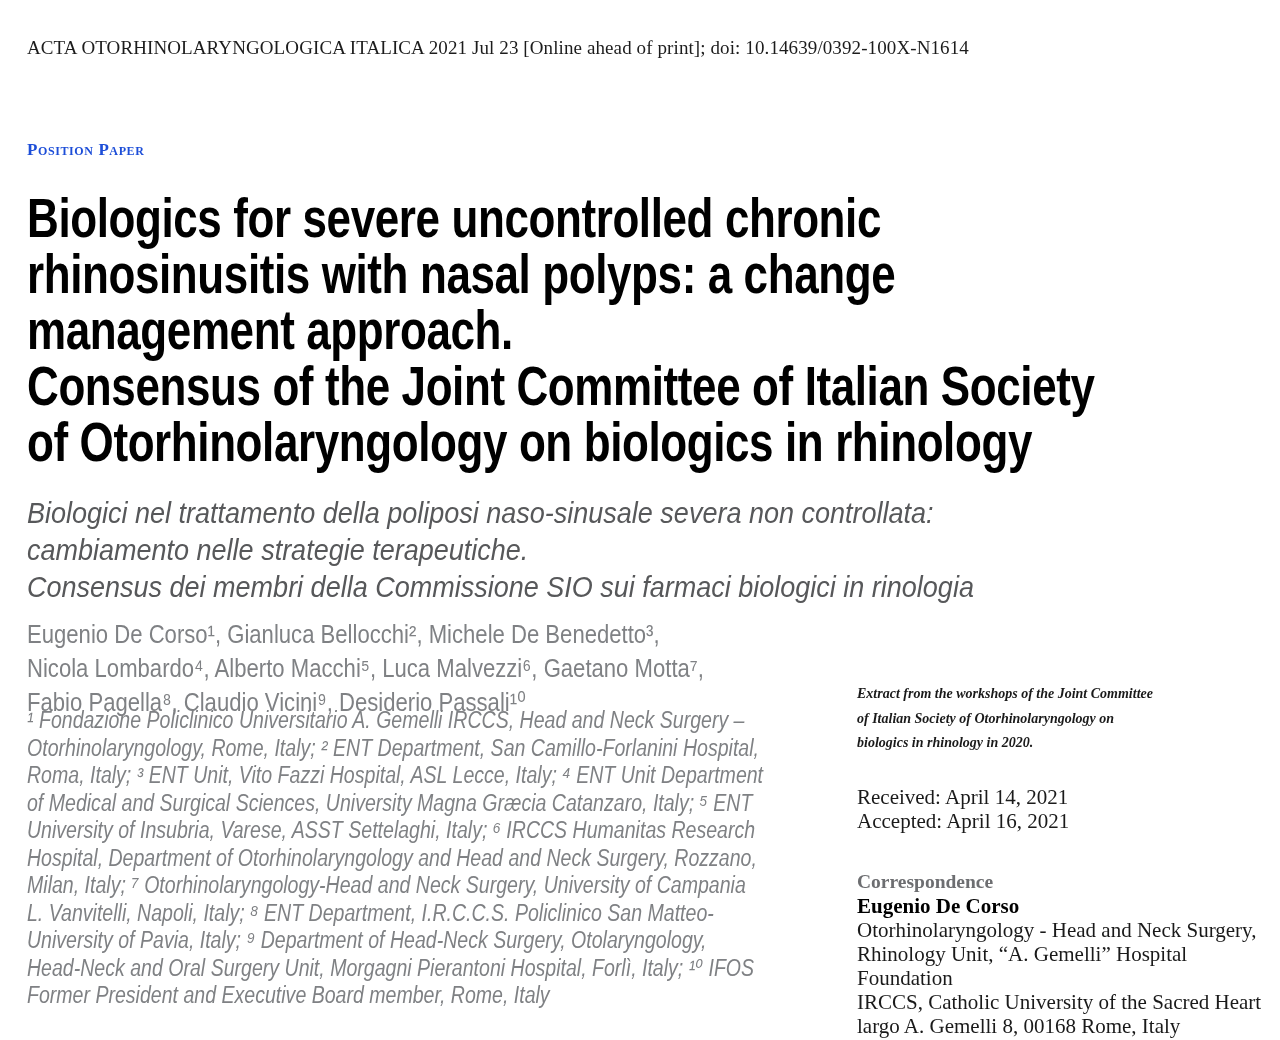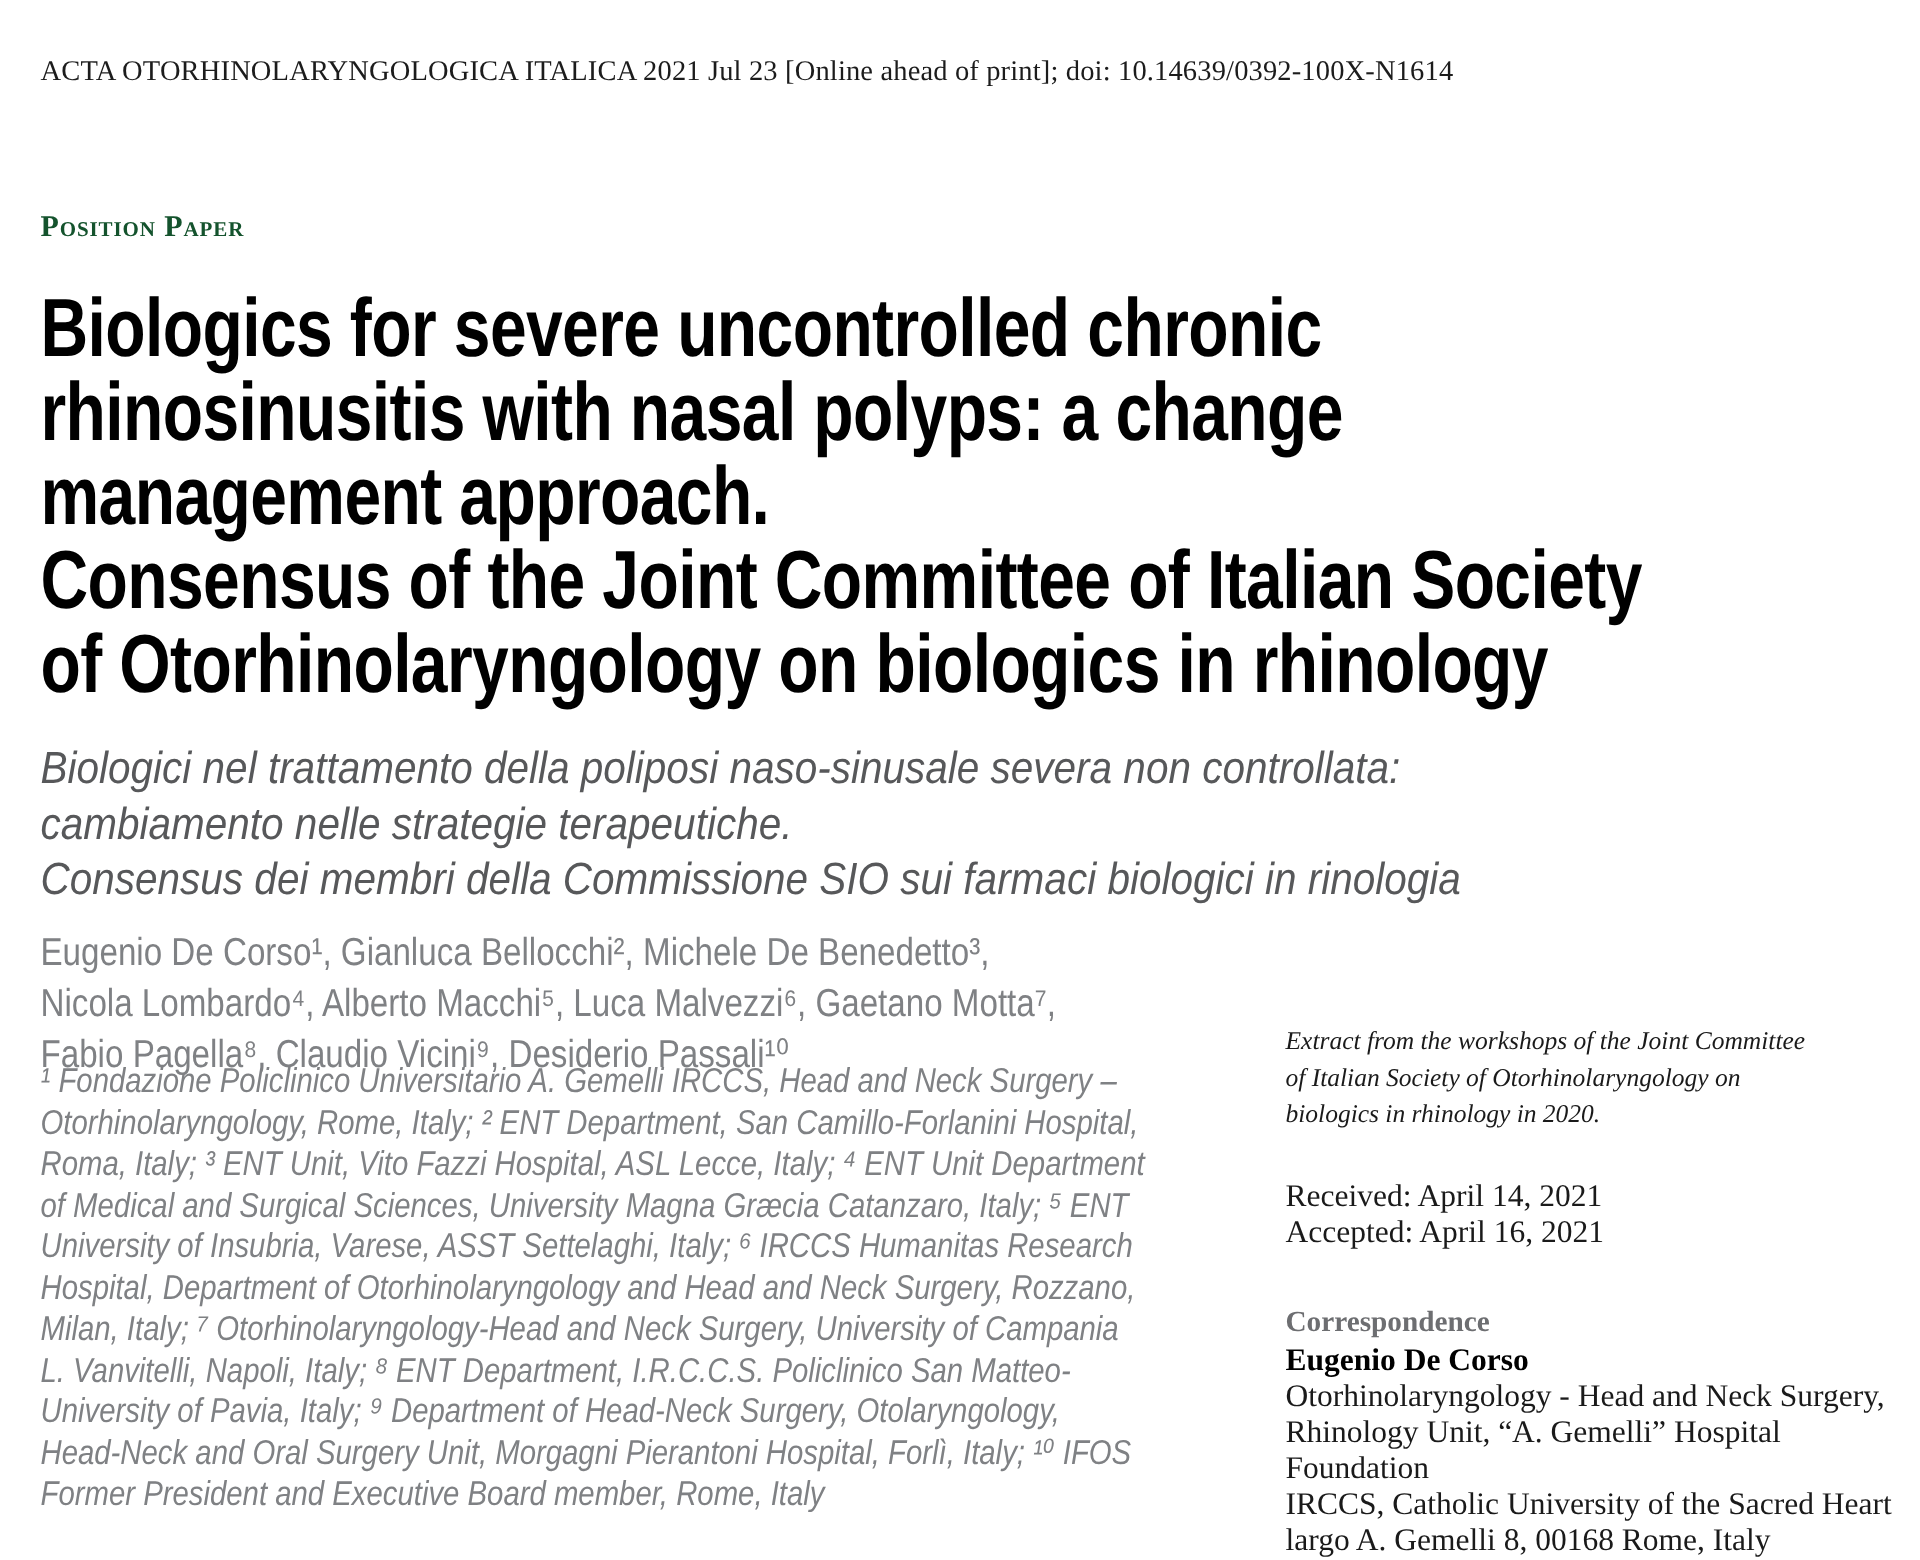--- a/index.html
+++ b/index.html
@@ -17,25 +17,25 @@
     position: absolute;
     left: 27px; top: 37px;
     font-size: 19px;
     letter-spacing: 0.1px;
     color: #1c1c1c;
     white-space: nowrap;
   }
   .section-label {
     position: absolute;
     left: 27px; top: 140px;
-    font-size: 20px;
+    font-size: 17px;
     font-weight: 700;
     font-variant: small-caps;
     letter-spacing: 0.6px;
-    color: #14532d;
+    color: #1d4ed8;
     font-family: Liberation Serif, serif;
   }
   .article-title {
     position: absolute;
     left: 27px; top: 190px;
     width: 1600px;
     font-family: "Liberation Sans", "DejaVu Sans", sans-serif;
     font-size: 55px;
     line-height: 56px;
     font-weight: 700;
@@ -85,22 +85,22 @@
   }
   .sidebar {
     position: absolute;
     left: 857px; top: 682px;
     width: 420px;
     font-family: "Liberation Serif", "DejaVu Serif", serif;
     color: #1a1a1a;
   }
   .extract-note {
     font-style: italic;
-    font-weight: 400;
-    font-size: 17px;
+    font-weight: 700;
+    font-size: 14px;
     line-height: 24.5px;
     white-space: pre-line;
   }
   .dates-block { margin-top: 29px; }
   .date-line {
     font-size: 21px;
     line-height: 24px;
   }
   .correspondence-block { margin-top: 37px; }
   .correspondence-label {

